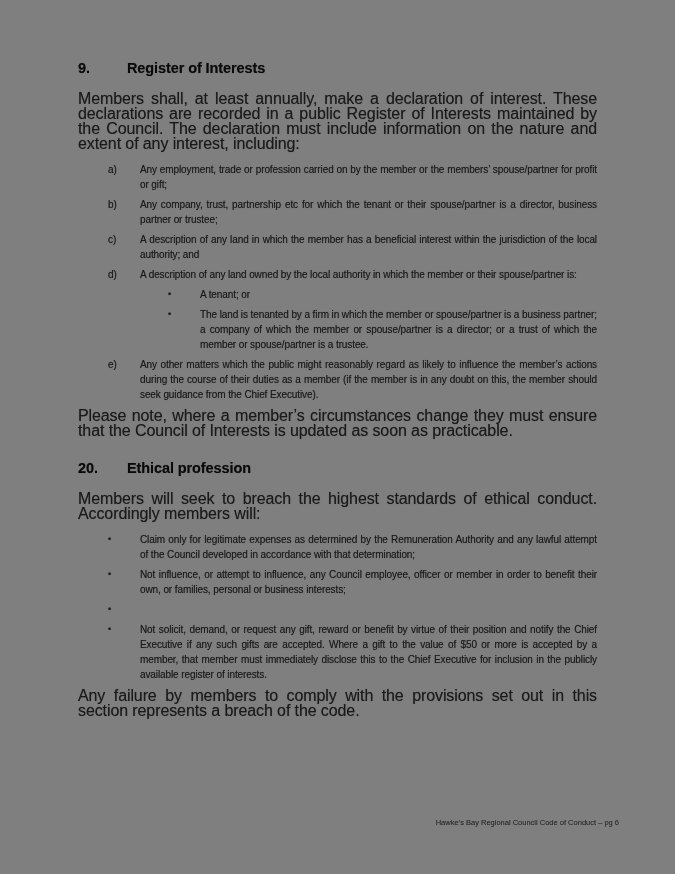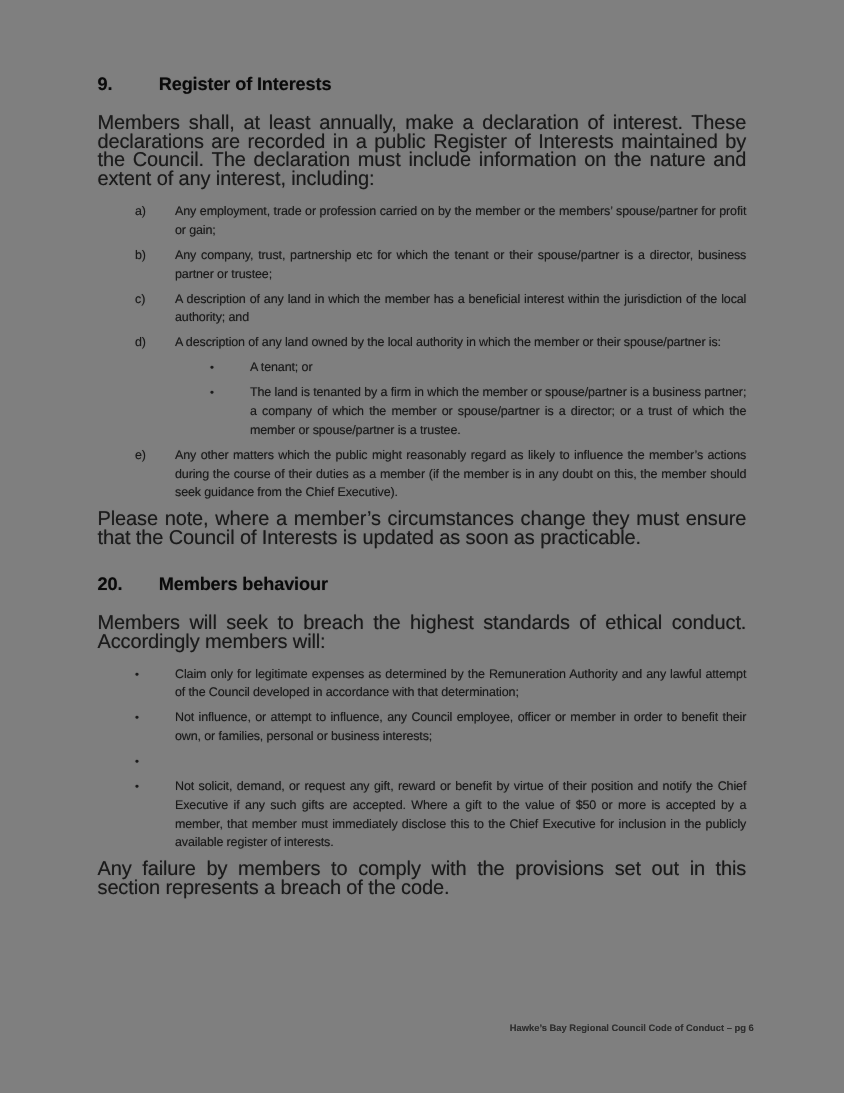--- a/index.html
+++ b/index.html
@@ -57,44 +57,43 @@
   .bullet-item{
     display:flex;
     padding-left:30px;
     margin:0 0 5px 0;
     font-size:10px;line-height:15px;
   }
   .b-bullet{width:32px;flex-shrink:0;font-size:9px;}
   .note{margin-top:6px;}
   .footer{
     position:absolute;
-    top:818px;right:72px;
+    top:818px;right:56px;
     font-size:7.5px;
     color:var(--footer-text);
     text-shadow:0 0 0.5px rgba(40,40,40,0.5);
-    font-weight:bold;
   }
 </style>
 </head>
 <body>
 
 <div class="content">
 
   <h2 class="section-heading">
     <span class="h-num">9.</span>
     <span class="h-title">Register of Interests</span>
   </h2>
 
   <p class="para">Members shall, at least annually, make a declaration of interest.  These declarations are recorded in a public Register of Interests maintained by the Council.  The declaration must include information on the nature and extent of any interest, including:</p>
 
   <div class="list">
 
     <div class="list-item">
       <span class="li-label">a)</span>
-      <div class="li-text">Any employment, trade or profession carried on by the member or the members’ spouse/partner for profit or gain;</div>
+      <div class="li-text">Any employment, trade or profession carried on by the member or the members’ spouse/partner for profit or gift;</div>
     </div>
 
     <div class="list-item">
       <span class="li-label">b)</span>
       <div class="li-text">Any company, trust, partnership etc for which the tenant or their spouse/partner is a director, business partner or trustee;</div>
     </div>
 
     <div class="list-item">
       <span class="li-label">c)</span>
       <div class="li-text">A description of any land in which the member has a beneficial interest within the jurisdiction of the local authority; and</div>
@@ -119,21 +118,21 @@
       <span class="li-label">e)</span>
       <div class="li-text">Any other matters which the public might reasonably regard as likely to influence the member’s actions during the course of their duties as a member (if the member is in any doubt on this, the member should seek guidance from the Chief Executive).</div>
     </div>
 
   </div>
 
   <p class="para note">Please note, where a member’s circumstances change they must ensure that the Council of Interests is updated as soon as practicable.</p>
 
   <h2 class="section-heading second">
     <span class="h-num">20.</span>
-    <span class="h-title">Members behaviour</span>
+    <span class="h-title">Ethical profession</span>
   </h2>
 
   <p class="para">Members will seek to breach the highest standards of ethical conduct.  Accordingly members will:</p>
 
   <div class="list">
 
     <div class="bullet-item">
       <span class="b-bullet">•</span>
       <div class="li-text">Claim only for legitimate expenses as determined by the Remuneration Authority and any lawful attempt of the Council developed in accordance with that determination;</div>
     </div>

